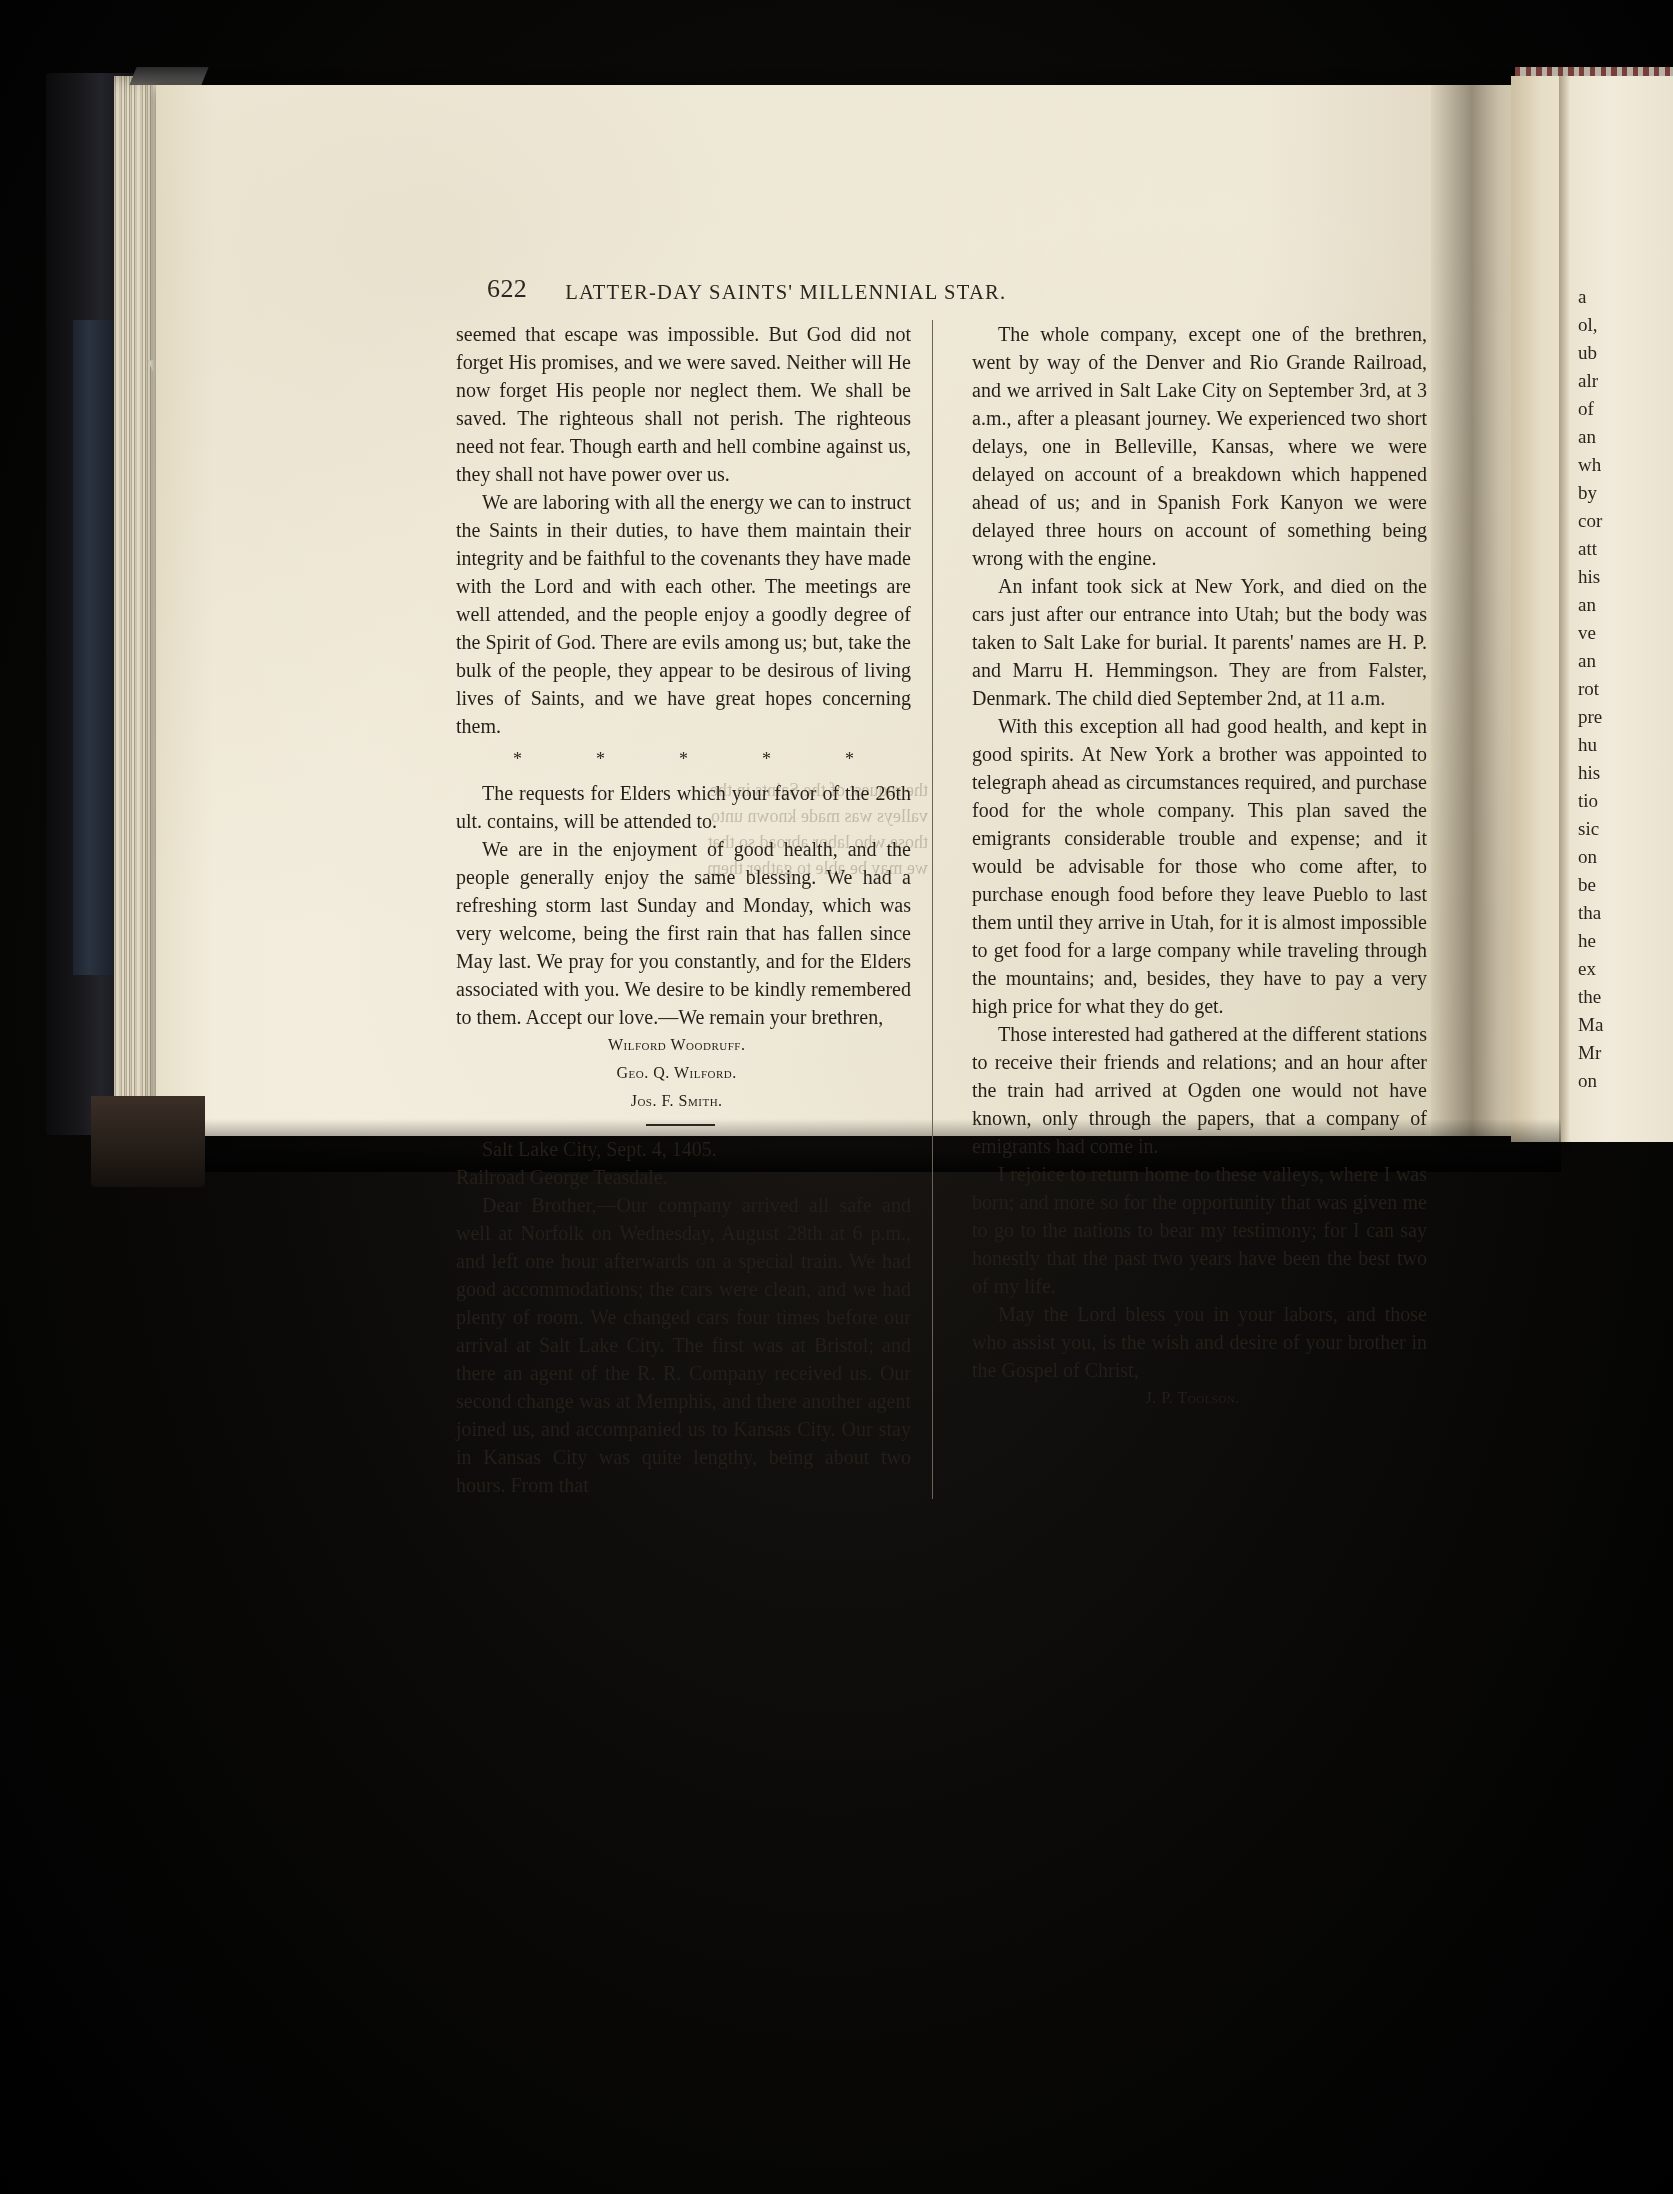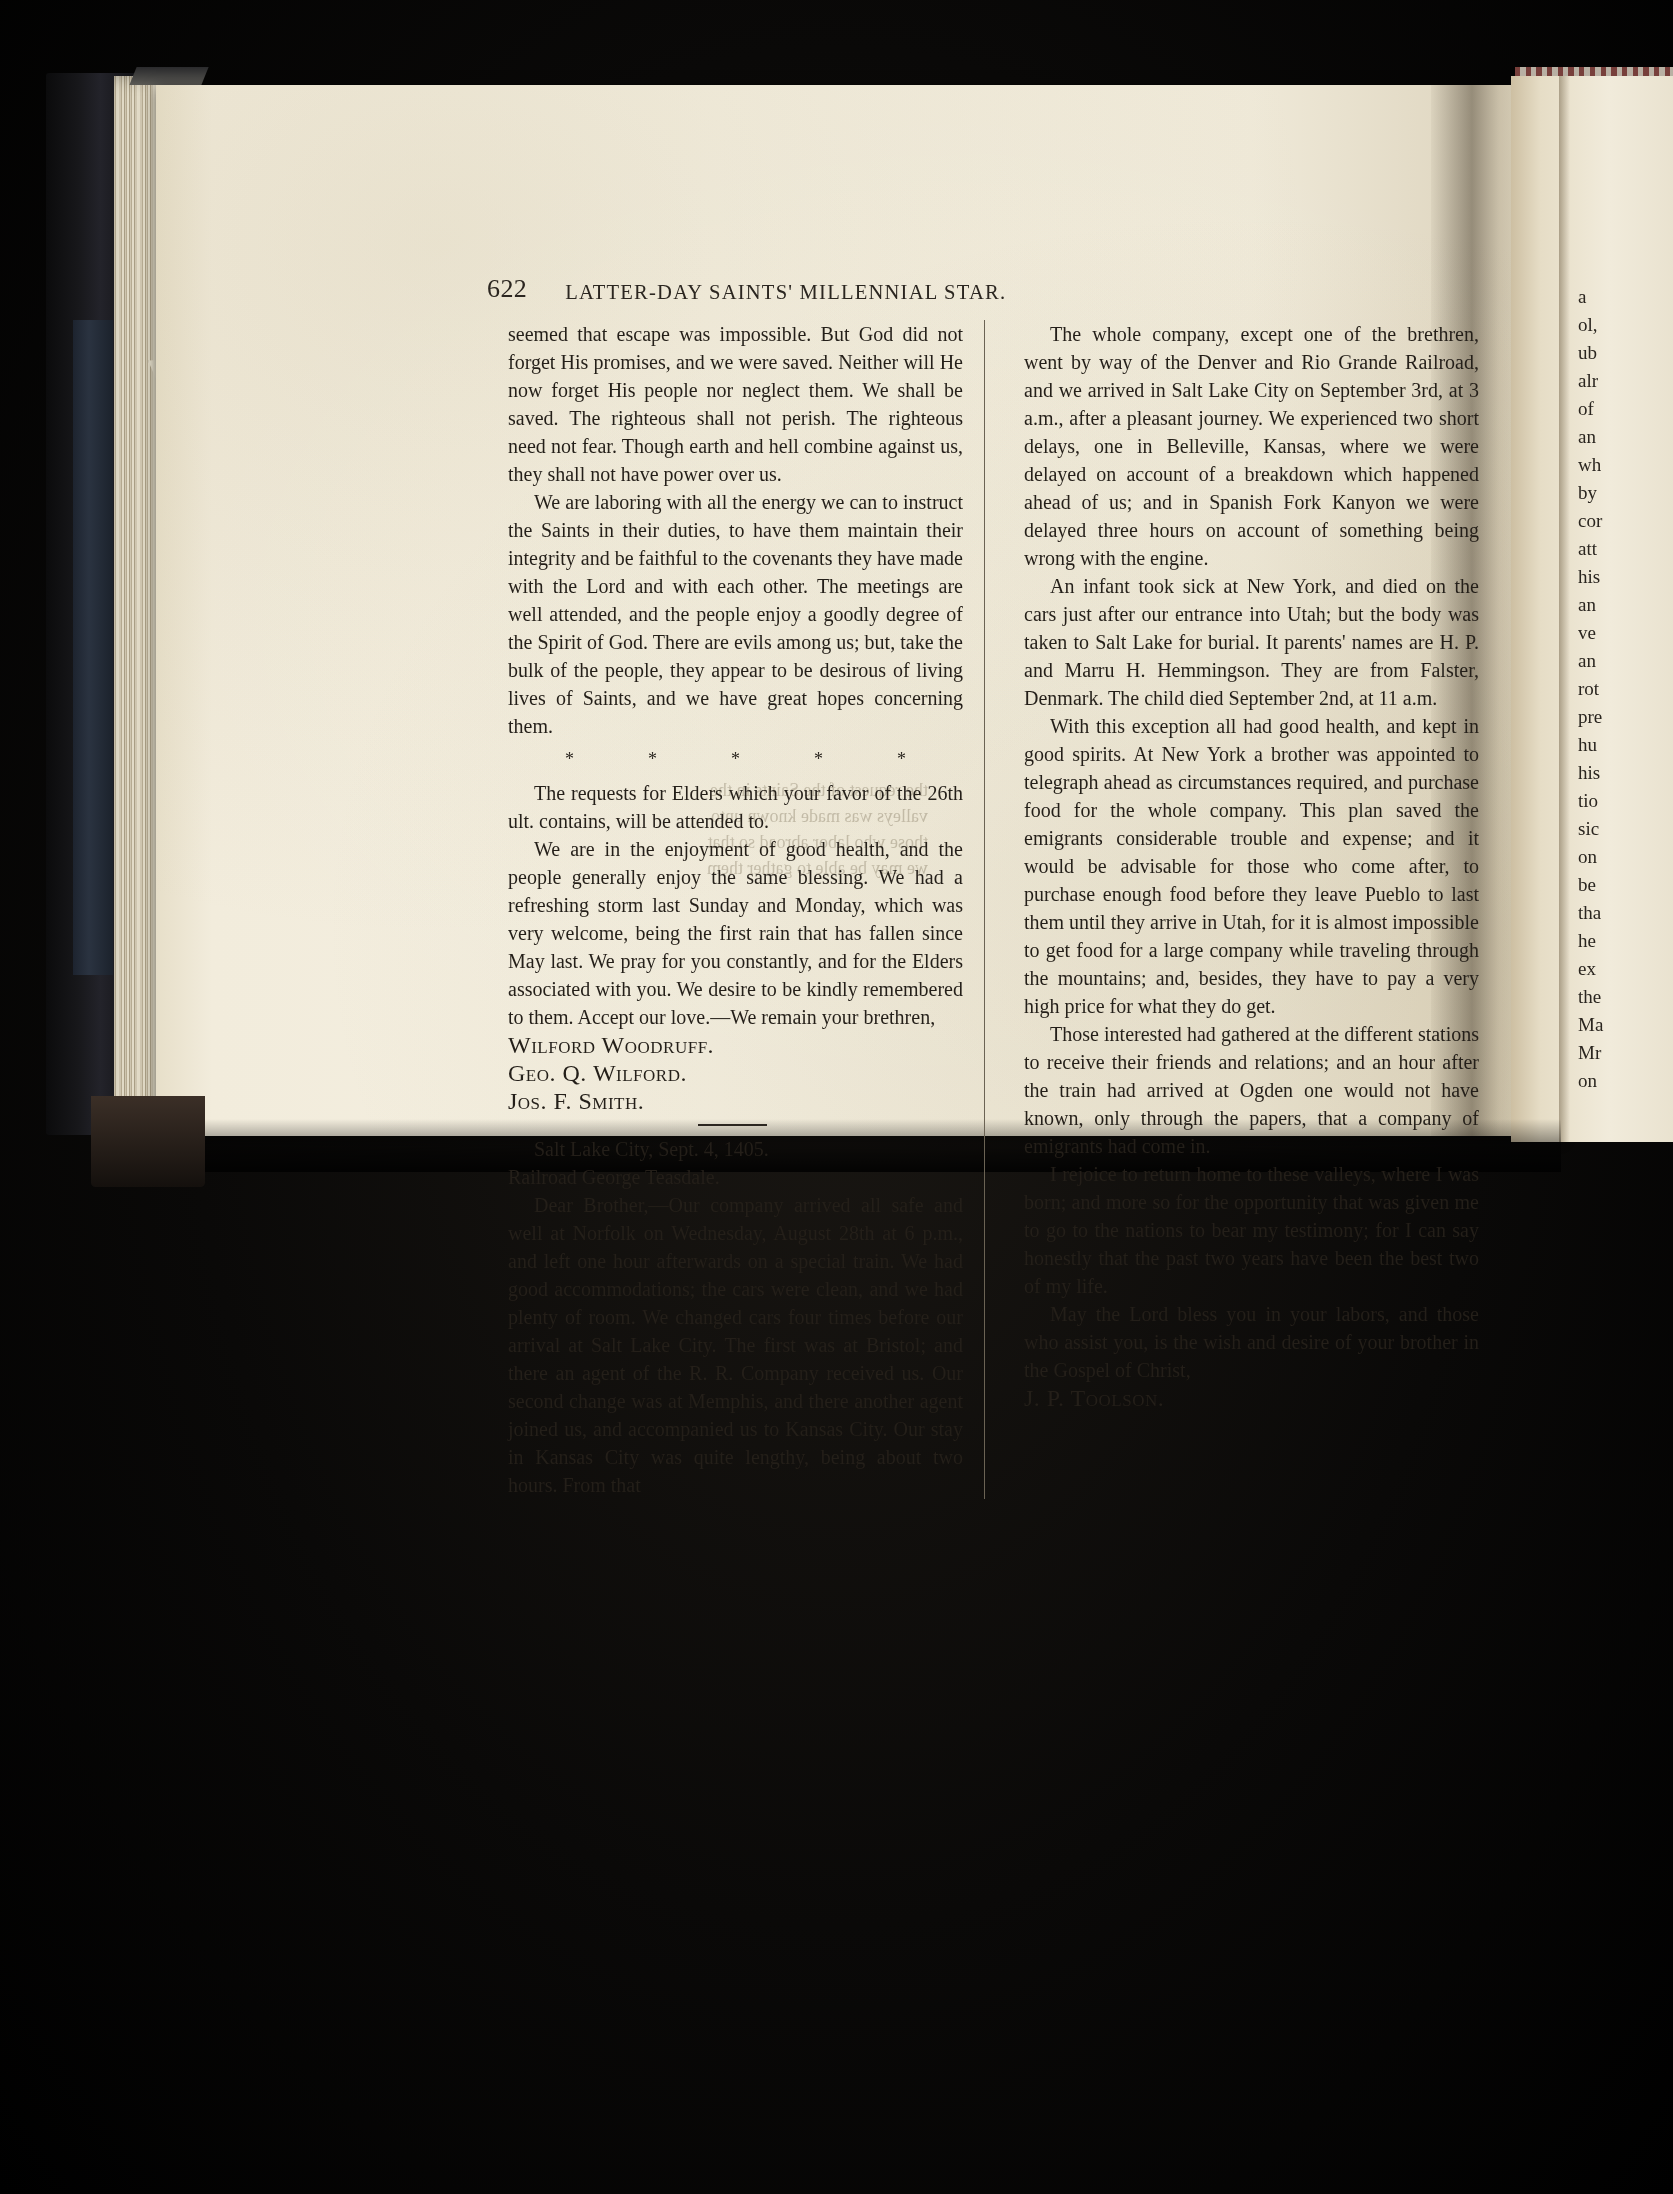--- a/index.html
+++ b/index.html
@@ -179,21 +179,21 @@
   .running-head {
     margin-left: 38px;
     font-size: 20.6px;
     letter-spacing: 1.2px;
     font-variant: small-caps;
     text-transform: uppercase;
   }
 
   .columns {
     position: absolute;
-    left: 508px;
+    left: 456px;
     top: 320px;
     width: 971px;
     display: flex;
     gap: 16px;
   }
   .col {
     width: 461px;
     color: #241f19;
     font-size: 20px;
     line-height: 28px;
@@ -208,26 +208,26 @@
   .stars {
     display: flex;
     justify-content: space-around;
     margin: 5.3px 20px 5.3px 20px;
     font-size: 18px;
     letter-spacing: 0;
     color: #2b2620;
   }
 
   .sig {
-    text-align: left;
+    text-align: center;
     padding-right: 13.7px;
     font-variant: small-caps;
     letter-spacing: 0.5px;
     text-indent: 0 !important;
-    font-size: 24px;
+    font-size: 16px;
   }
   .sig-lines { margin-top: 0.8px; }
 
   .rule-short {
     width: 69px;
     height: 1.5px;
     background: #2b2620;
     margin: 9px auto 9px 190px;
   }
   .dateline { text-indent: 23px; }

